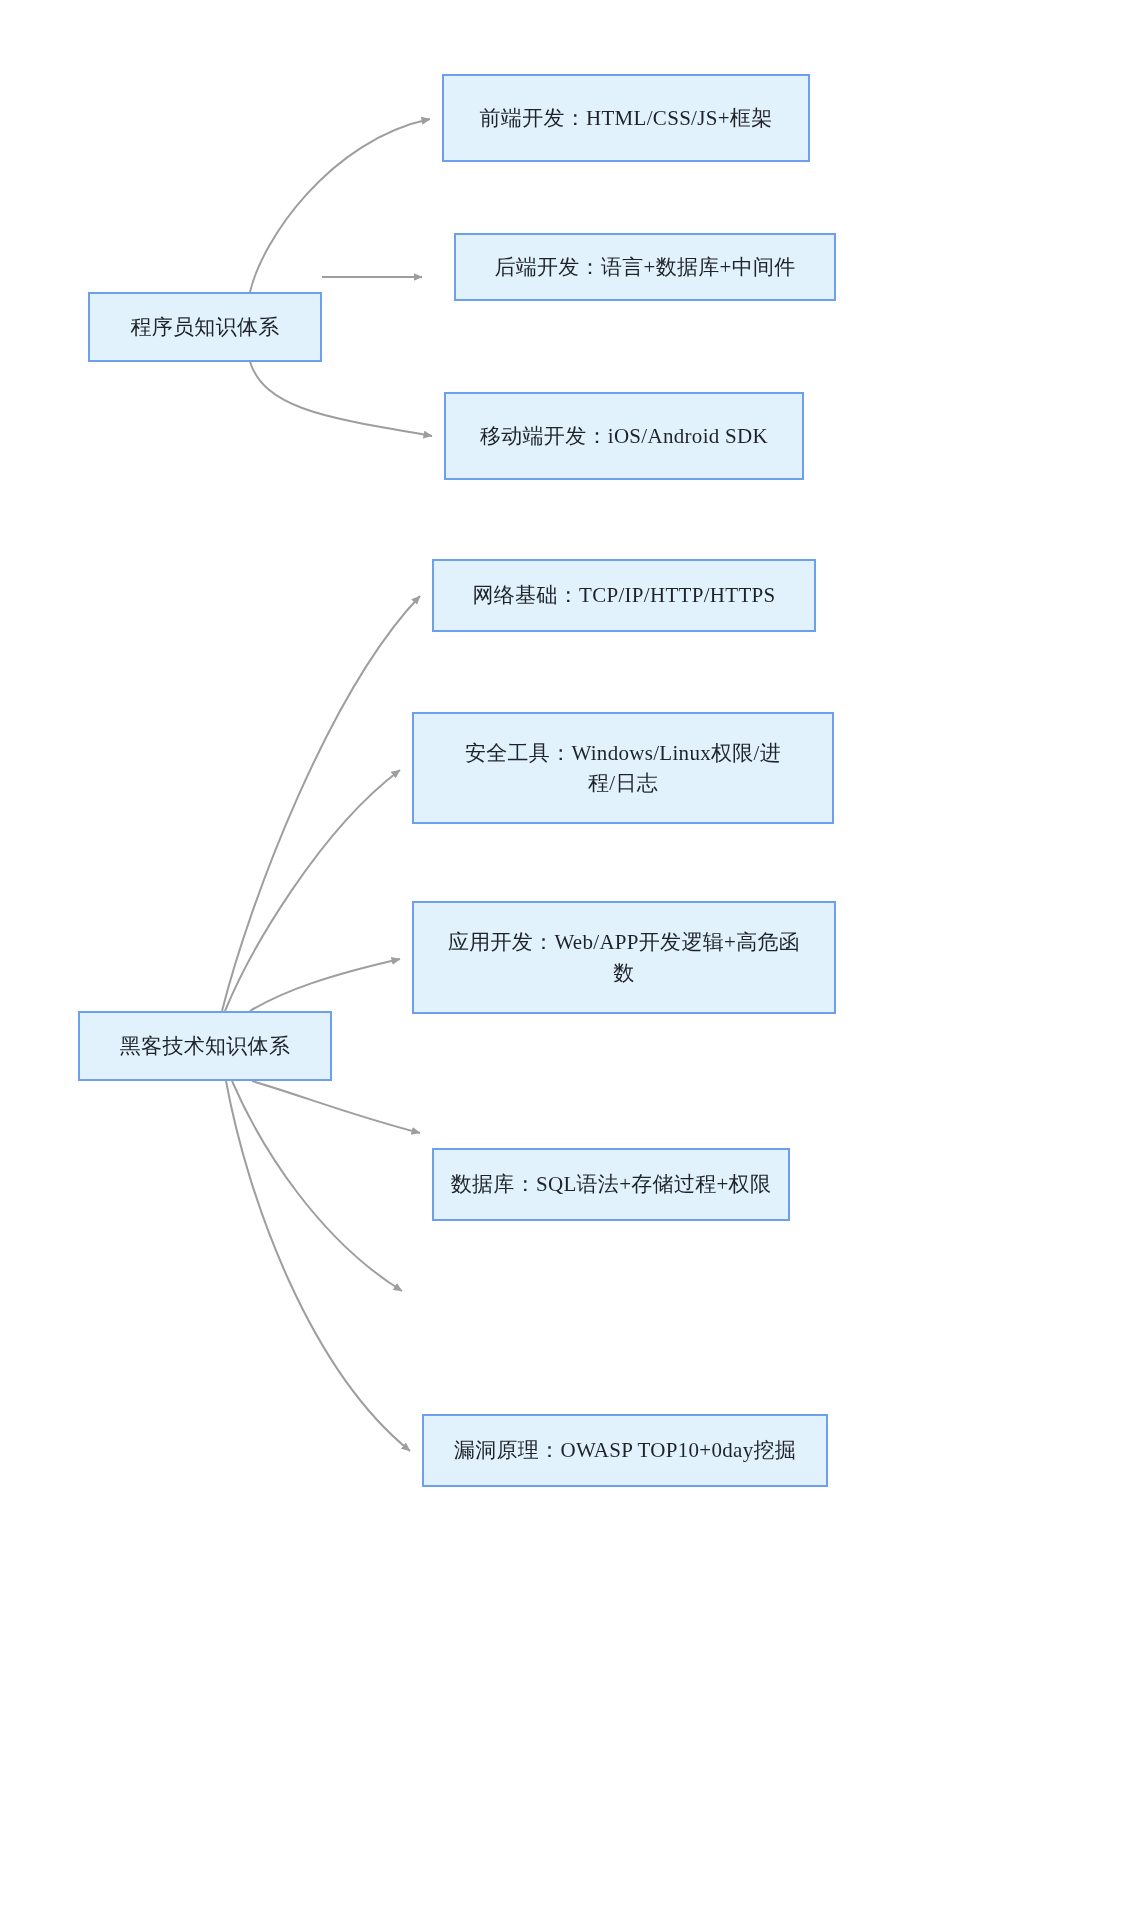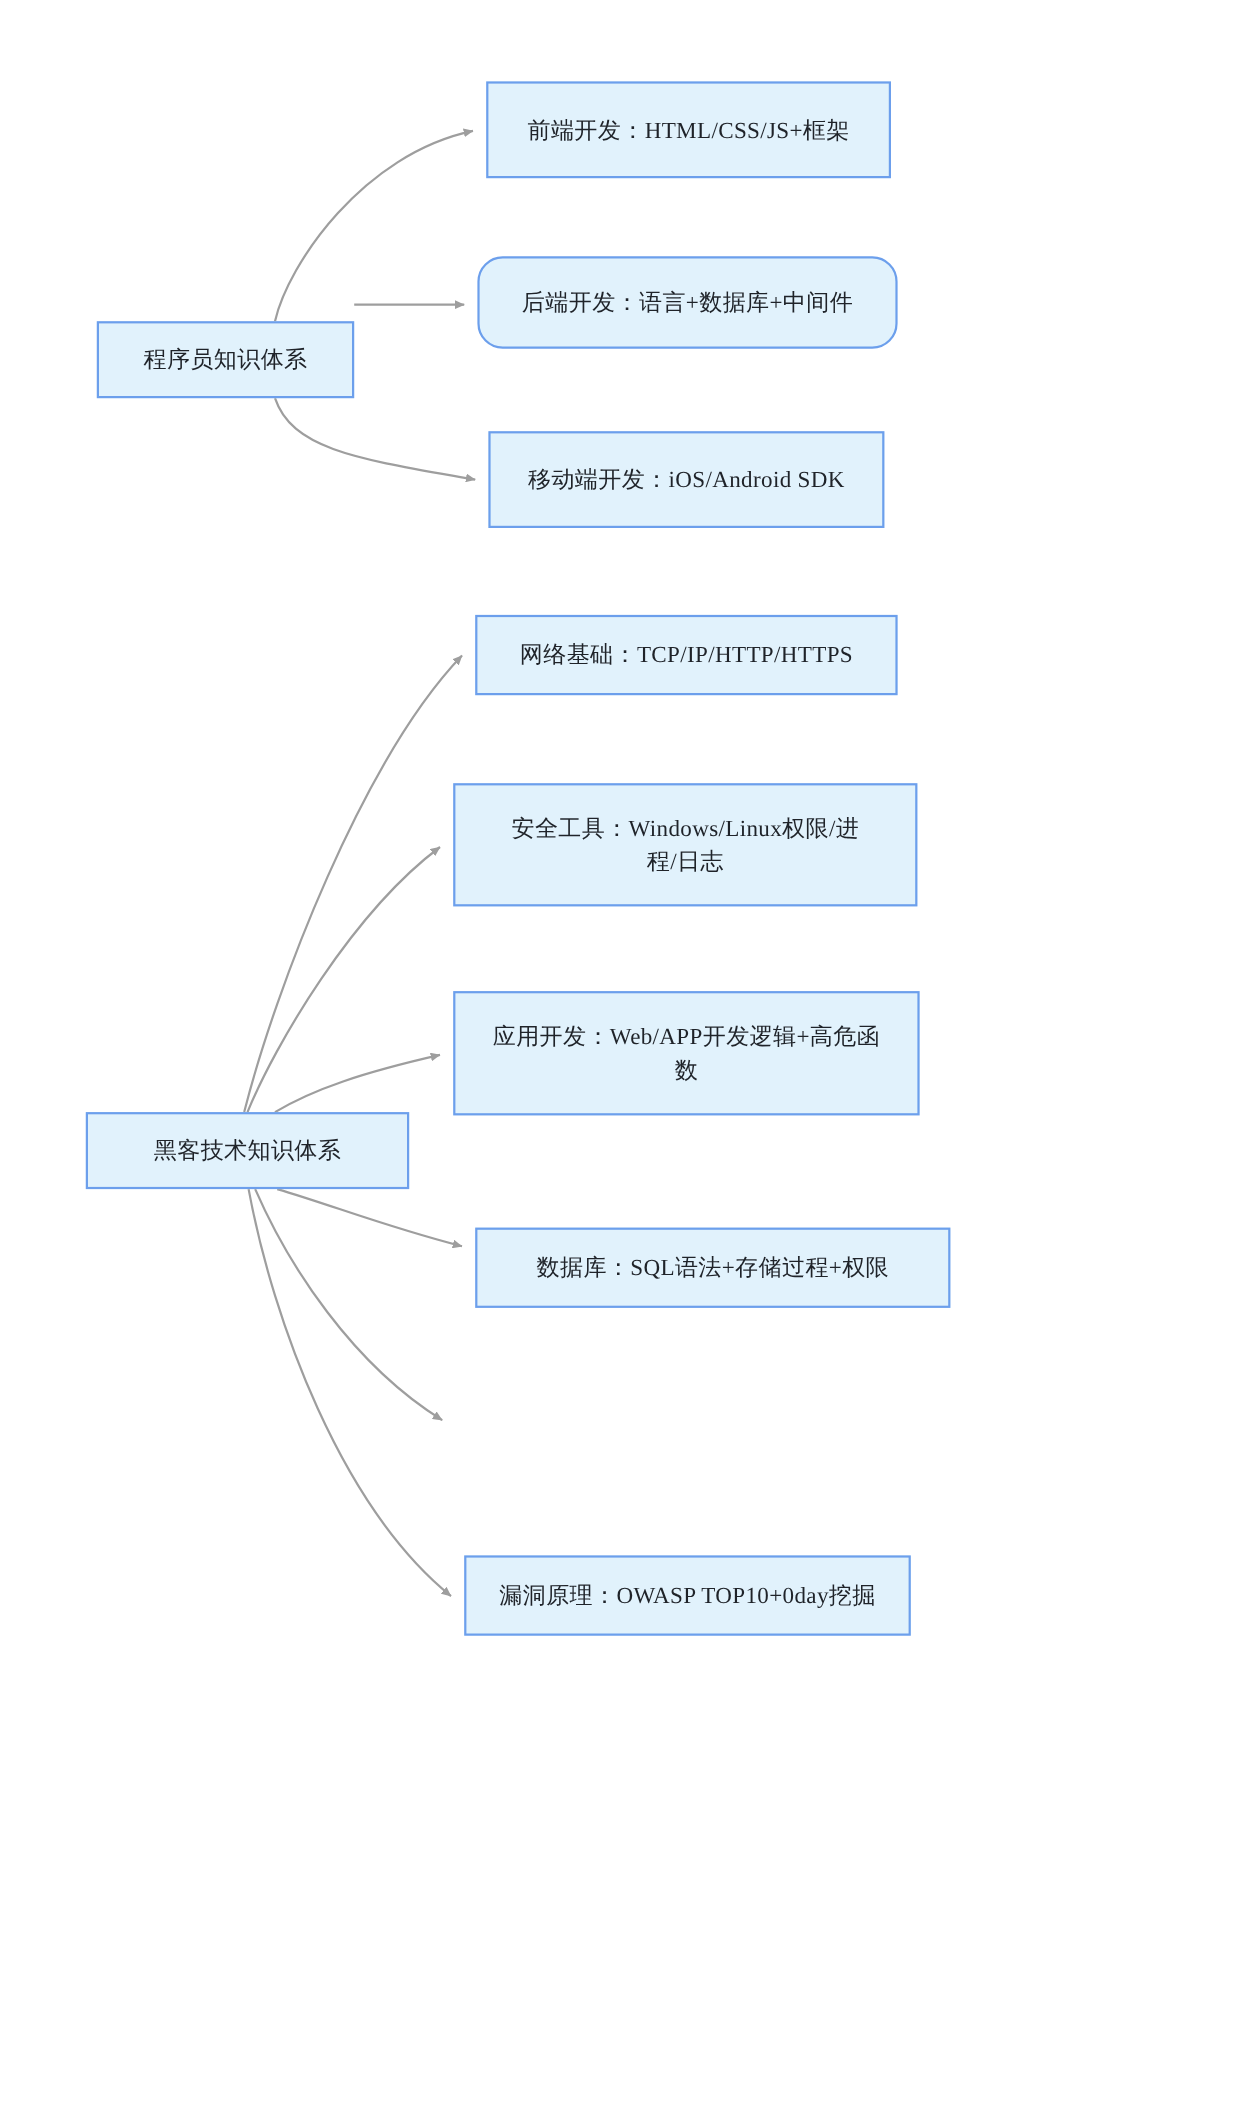--- a/index.html
+++ b/index.html
@@ -80,47 +80,47 @@
   </svg>
 
   <div class="node root-node" style="left:88px; top:292px; width:234px; height:70px;">
     <span class="node-text">程序员知识体系</span>
   </div>
 
   <div class="node" style="left:442px; top:74px; width:368px; height:88px;">
     <span class="node-text">前端开发：HTML/CSS/JS+框架</span>
   </div>
 
-  <div class="node" style="left:434px; top:233px; width:382px; height:84px;border-radius:23px;">
+  <div class="node" style="left:454px; top:233px; width:382px; height:68px;">
     <span class="node-text">后端开发：语言+数据库+中间件</span>
   </div>
 
   <div class="node" style="left:444px; top:392px; width:360px; height:88px;">
     <span class="node-text">移动端开发：iOS/Android SDK</span>
   </div>
 
-  <div class="node root-node" style="left:78px; top:1011px; width:294px; height:70px;">
+  <div class="node root-node" style="left:78px; top:1011px; width:254px; height:70px;">
     <span class="node-text">黑客技术知识体系</span>
   </div>
 
   <div class="node" style="left:432px; top:559px; width:384px; height:73px;">
     <span class="node-text">网络基础：TCP/IP/HTTP/HTTPS</span>
   </div>
 
   <div class="node" style="left:412px; top:712px; width:422px; height:112px;">
     <span class="node-text">安全工具：Windows/Linux权限/进
 程/日志</span>
   </div>
 
   <div class="node" style="left:412px; top:901px; width:424px; height:113px;">
     <span class="node-text">应用开发：Web/APP开发逻辑+高危函
 数</span>
   </div>
 
-  <div class="node" style="left:432px; top:1116px; width:432px; height:73px;">
+  <div class="node" style="left:432px; top:1148px; width:358px; height:73px;">
     <span class="node-text">数据库：SQL语法+存储过程+权限</span>
   </div>
 
 
   <div class="node" style="left:422px; top:1414px; width:406px; height:73px;">
     <span class="node-text">漏洞原理：OWASP TOP10+0day挖掘</span>
   </div>
 
 </div>
 

